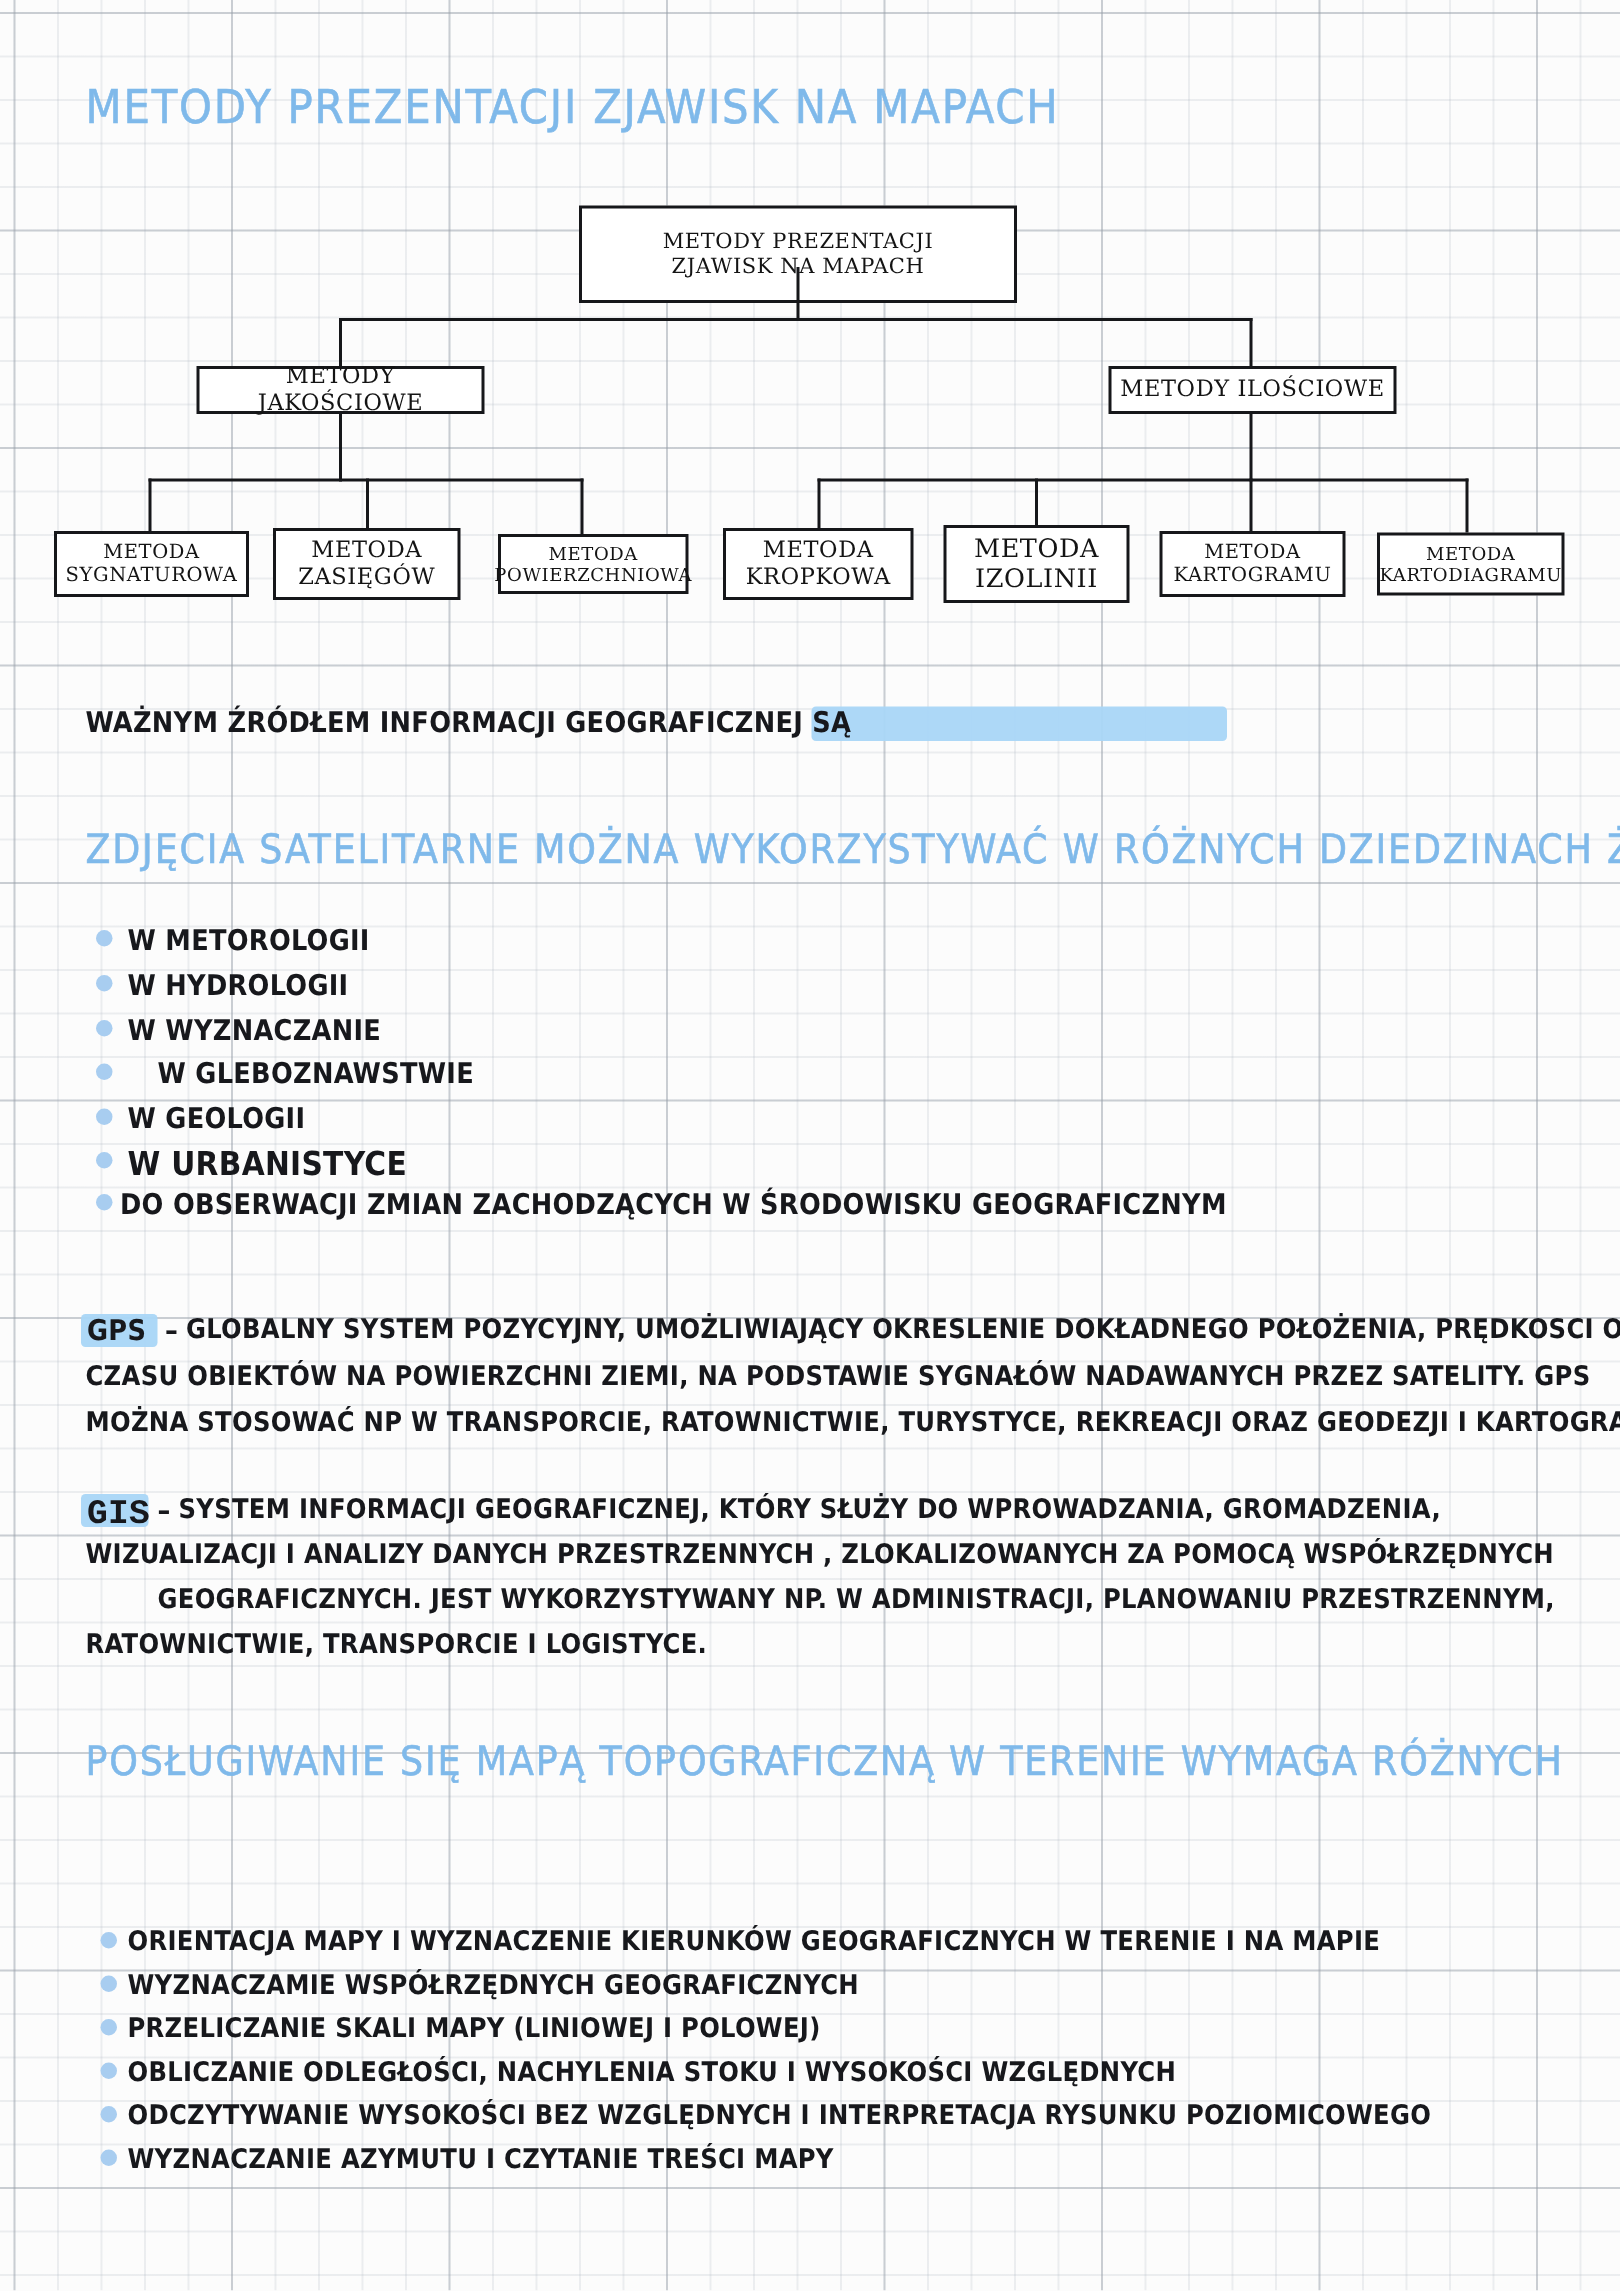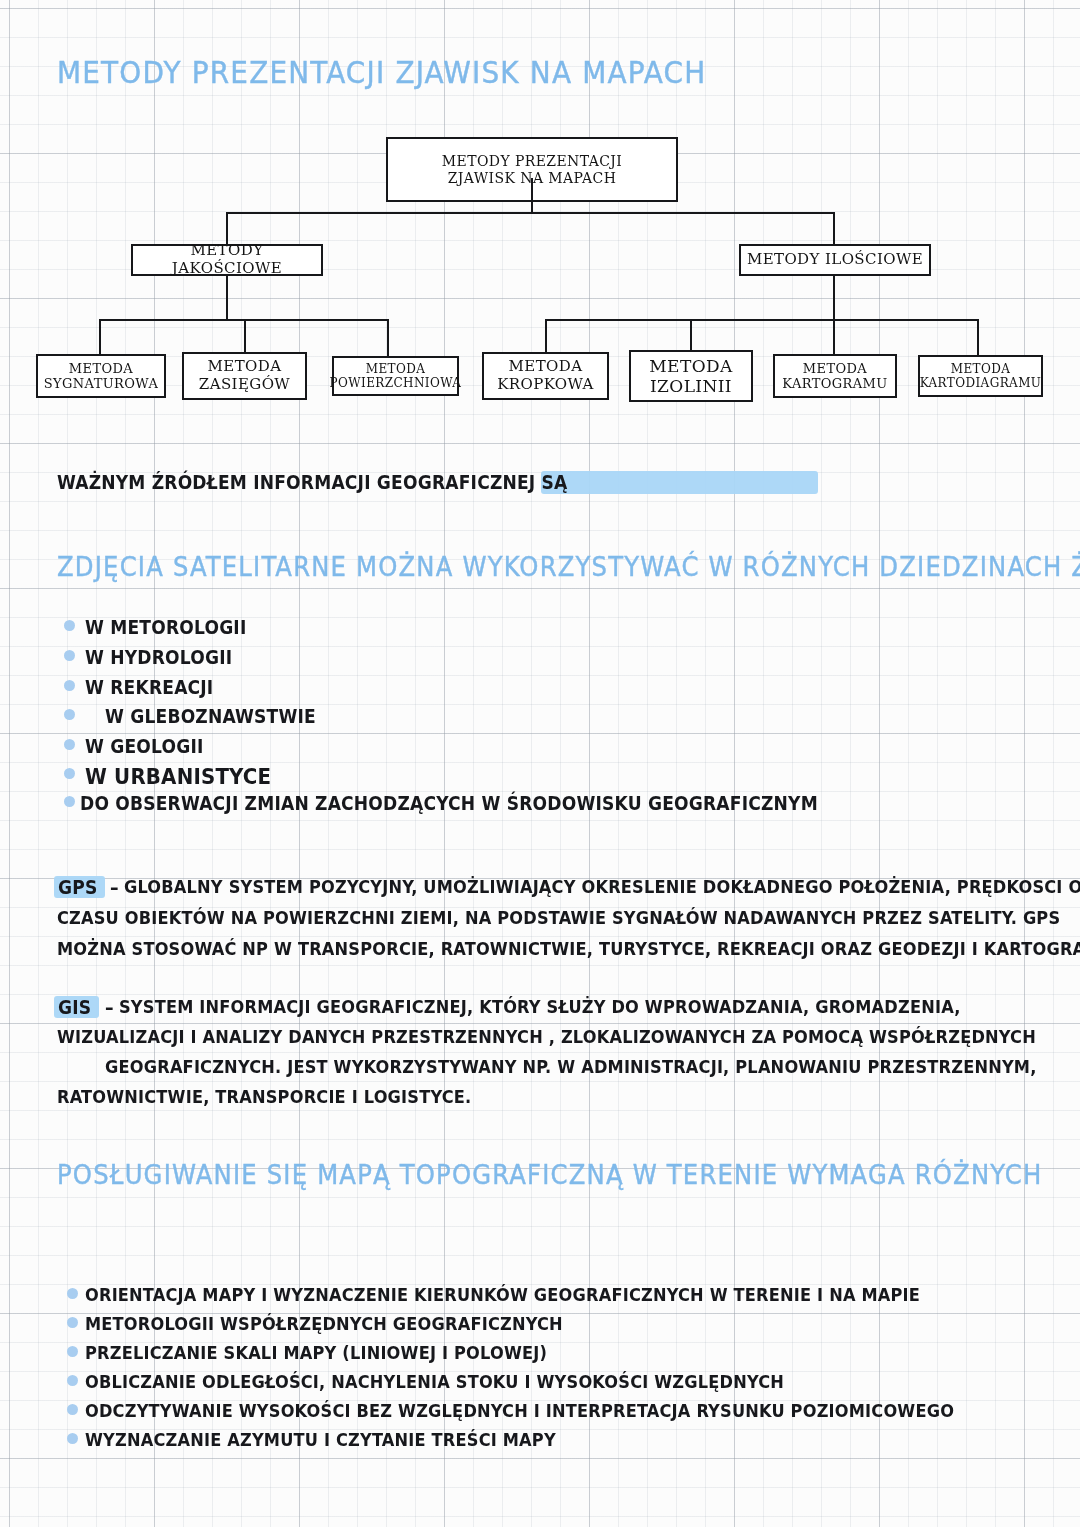--- a/index.html
+++ b/index.html
@@ -197,21 +197,21 @@
   <div class="blue-head txt" style="left:57px; top:551px; font-size:27px;">ZDJĘCIA SATELITARNE MOŻNA WYKORZYSTYWAĆ W RÓŻNYCH DZIEDZINACH ŻYCIA NP:</div>
 
   <div>
     <div class="bullet" style="left:64px; top:620px;"></div>
     <div class="hand txt" style="left:85px; top:616px; font-size:19px;">W METOROLOGII</div>
 
     <div class="bullet" style="left:64px; top:650px;"></div>
     <div class="hand txt" style="left:85px; top:646px; font-size:19px;">W HYDROLOGII</div>
 
     <div class="bullet" style="left:64px; top:680px;"></div>
-    <div class="hand txt" style="left:85px; top:676px; font-size:19px;">W REKREACJI</div>
+    <div class="hand txt" style="left:85px; top:676px; font-size:19px;">W WYZNACZANIE</div>
 
     <div class="bullet" style="left:64px; top:709px;"></div>
     <div class="hand txt" style="left:85px; top:705px; font-size:19px;margin-left:20px;">W GLEBOZNAWSTWIE</div>
 
     <div class="bullet" style="left:64px; top:739px;"></div>
     <div class="hand txt" style="left:85px; top:735px; font-size:19px;">W GEOLOGII</div>
 
     <div class="bullet" style="left:64px; top:768px;"></div>
     <div class="hand txt" style="left:85px; top:764px; font-size:22px;">W URBANISTYCE</div>
 
@@ -223,36 +223,36 @@
     <div class="hl" style="left:54px; top:876px; width:51px; height:22px;"></div>
     <div class="hand txt" style="left:58px; top:876px; font-size:19px;">GPS</div>
     <div class="hand txt" style="left:110px; top:876px; font-size:19px;">–</div>
     <div class="hand txt" style="left:124px; top:876px; font-size:18px;">GLOBALNY SYSTEM POZYCYJNY, UMOŻLIWIAJĄCY OKRESLENIE DOKŁADNEGO POŁOŻENIA, PRĘDKOSCI ORAZ</div>
     <div class="hand txt" style="left:57px; top:907px; font-size:18px;">CZASU OBIEKTÓW NA POWIERZCHNI ZIEMI, NA PODSTAWIE SYGNAŁÓW  NADAWANYCH PRZEZ SATELITY. GPS</div>
     <div class="hand txt" style="left:57px; top:938px; font-size:18px;">MOŻNA  STOSOWAĆ NP W  TRANSPORCIE, RATOWNICTWIE, TURYSTYCE, REKREACJI ORAZ  GEODEZJI I KARTOGRAFII</div>
   </div>
 
   <div>
     <div class="hl" style="left:54px; top:996px; width:45px; height:22px;"></div>
-    <div class="hand txt" style="left:58px; top:996px; font-size:19px;">GIS</div>
+    <div class="hand txt" style="left:58px; top:996px; font-size:23px;font-family:Liberation Mono, monospace;">GIS</div>
     <div class="hand txt" style="left:105px; top:996px; font-size:19px;">–</div>
     <div class="hand txt" style="left:119px; top:996px; font-size:18px;">SYSTEM INFORMACJI GEOGRAFICZNEJ, KTÓRY SŁUŻY DO  WPROWADZANIA, GROMADZENIA,</div>
     <div class="hand txt" style="left:57px; top:1026px; font-size:18px;">WIZUALIZACJI I ANALIZY  DANYCH PRZESTRZENNYCH , ZLOKALIZOWANYCH  ZA POMOCĄ  WSPÓŁRZĘDNYCH</div>
     <div class="hand txt" style="left:57px; top:1056px; font-size:18px;margin-left:48px;">GEOGRAFICZNYCH. JEST  WYKORZYSTYWANY NP.  W ADMINISTRACJI, PLANOWANIU  PRZESTRZENNYM,</div>
     <div class="hand txt" style="left:57px; top:1086px; font-size:18px;">RATOWNICTWIE, TRANSPORCIE I LOGISTYCE.</div>
   </div>
 
   <div class="blue-head txt" style="left:57px; top:1159px; font-size:27px;">POSŁUGIWANIE SIĘ MAPĄ  TOPOGRAFICZNĄ W TERENIE  WYMAGA  RÓŻNYCH</div>
 
   <div>
     <div class="bullet" style="left:67px; top:1288px;"></div>
     <div class="hand txt" style="left:85px; top:1284px; font-size:18px;">ORIENTACJA MAPY I WYZNACZENIE KIERUNKÓW  GEOGRAFICZNYCH W TERENIE I  NA MAPIE</div>
 
     <div class="bullet" style="left:67px; top:1317px;"></div>
-    <div class="hand txt" style="left:85px; top:1313px; font-size:18px;">METOROLOGII  WSPÓŁRZĘDNYCH  GEOGRAFICZNYCH</div>
+    <div class="hand txt" style="left:85px; top:1313px; font-size:18px;">WYZNACZAMIE  WSPÓŁRZĘDNYCH  GEOGRAFICZNYCH</div>
 
     <div class="bullet" style="left:67px; top:1346px;"></div>
     <div class="hand txt" style="left:85px; top:1342px; font-size:18px;">PRZELICZANIE  SKALI  MAPY  (LINIOWEJ I  POLOWEJ)</div>
 
     <div class="bullet" style="left:67px; top:1375px;"></div>
     <div class="hand txt" style="left:85px; top:1371px; font-size:18px;">OBLICZANIE ODLEGŁOŚCI, NACHYLENIA STOKU I WYSOKOŚCI  WZGLĘDNYCH</div>
 
     <div class="bullet" style="left:67px; top:1404px;"></div>
     <div class="hand txt" style="left:85px; top:1400px; font-size:18px;">ODCZYTYWANIE WYSOKOŚCI BEZ WZGLĘDNYCH I INTERPRETACJA  RYSUNKU  POZIOMICOWEGO</div>
 

